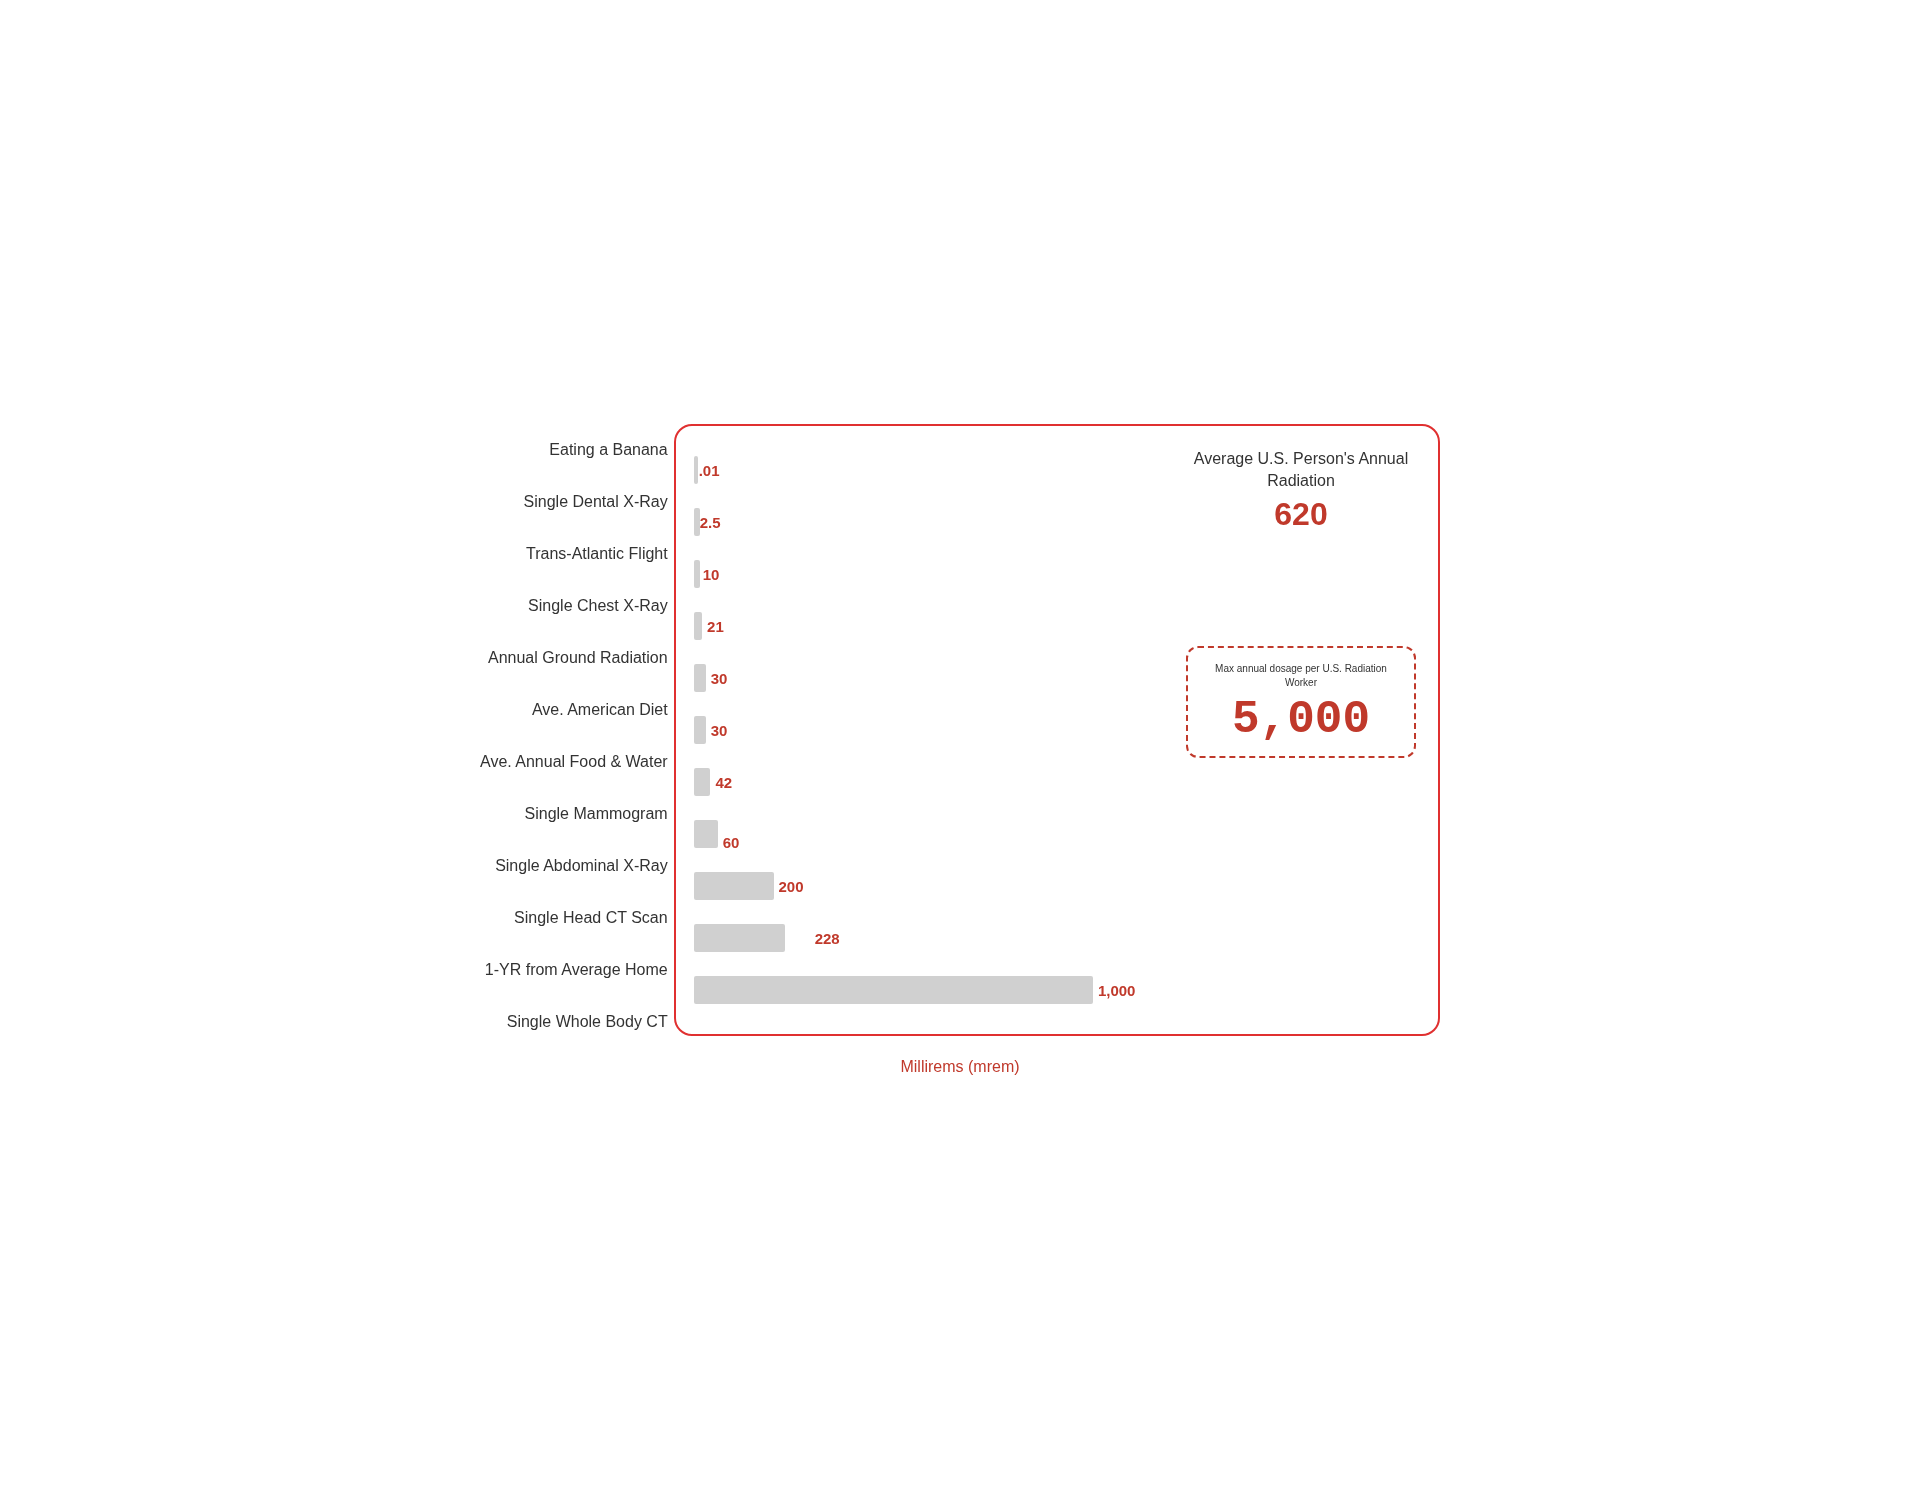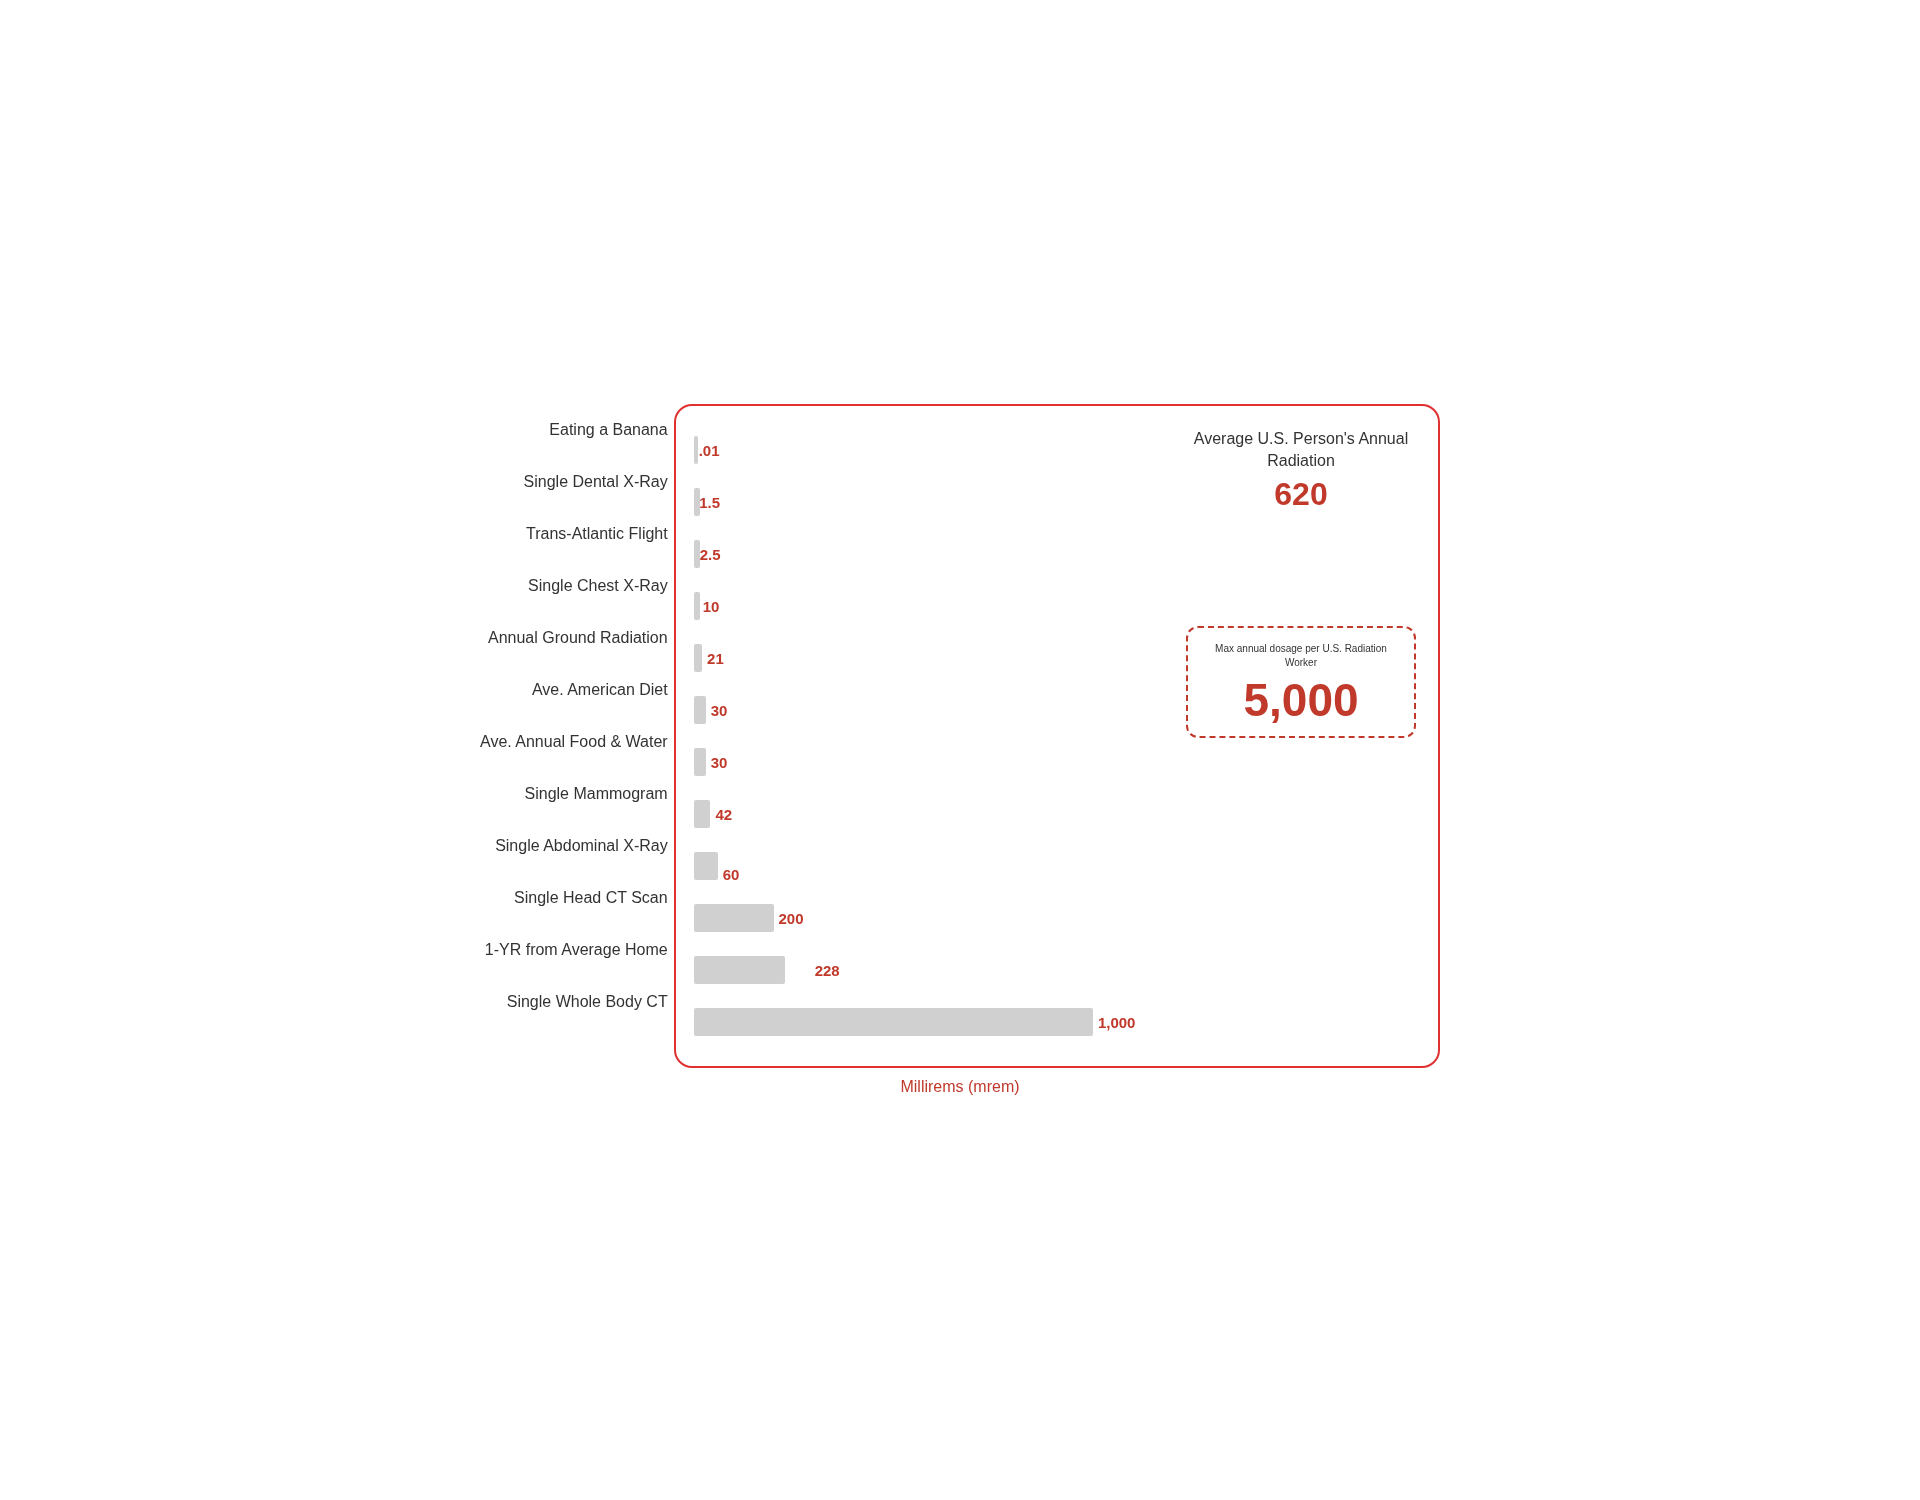--- a/index.html
+++ b/index.html
@@ -127,20 +127,21 @@
       color: #333;
       line-height: 1.35;
       margin-bottom: 6px;
     }
 
     .annotation-dashed-value {
       font-size: 46px;
       font-weight: 800;
       color: #c0392b;
       line-height: 1.1;
+      font-family: Liberation Mono, monospace;
     }
 
     .axis-label {
       text-align: center;
       margin-top: 10px;
       font-size: 16px;
       color: #c0392b;
     }
   </style>
 </head>
@@ -168,26 +169,20 @@
     <div class="bars-area" id="bars-area">
 
       <div class="bar-row">
           <div class="bar-track">
             <div class="bar-fill" style="width: 0.00054%; min-width: 4px;"></div>
             <div class="bar-value" style="--bar-pct: 0.00054%; left: calc(0.00054% + 5px);">.01</div>
           </div>
         </div>
         <div class="bar-row">
           <div class="bar-track">
-            <div class="bar-fill" style="width: 0.081%; min-width: 6px;"></div>
-            <div class="bar-value" style="--bar-pct: 0.081%; left: calc(0.081% + 5px);">1.5</div>
-          </div>
-        </div>
-        <div class="bar-row">
-          <div class="bar-track">
             <div class="bar-fill" style="width: 0.135%; min-width: 6px;"></div>
             <div class="bar-value" style="--bar-pct: 0.135%; left: calc(0.135% + 5px);">2.5</div>
           </div>
         </div>
         <div class="bar-row">
           <div class="bar-track">
             <div class="bar-fill" style="width: 0.54%; min-width: 6px;"></div>
             <div class="bar-value" style="--bar-pct: 0.54%; left: calc(0.54% + 5px);">10</div>
           </div>
         </div>

